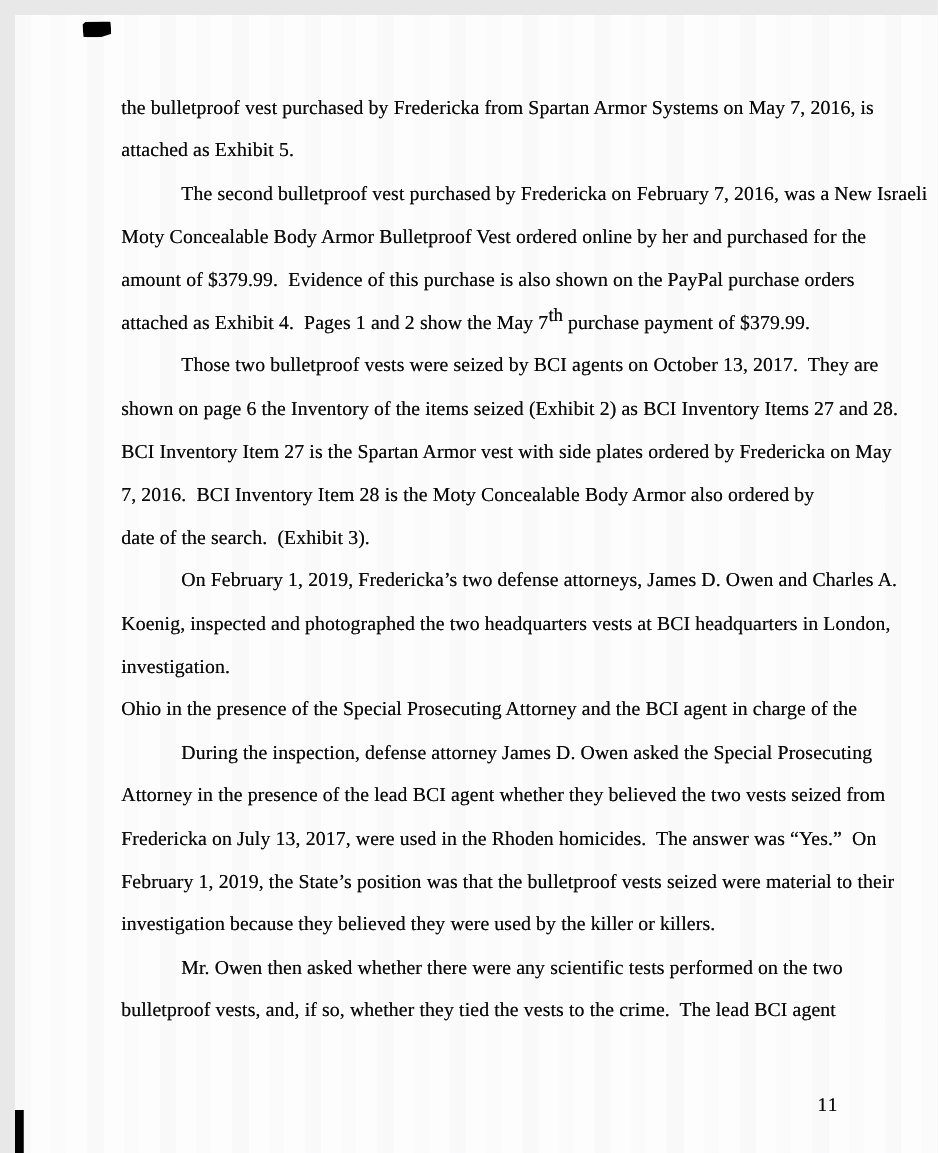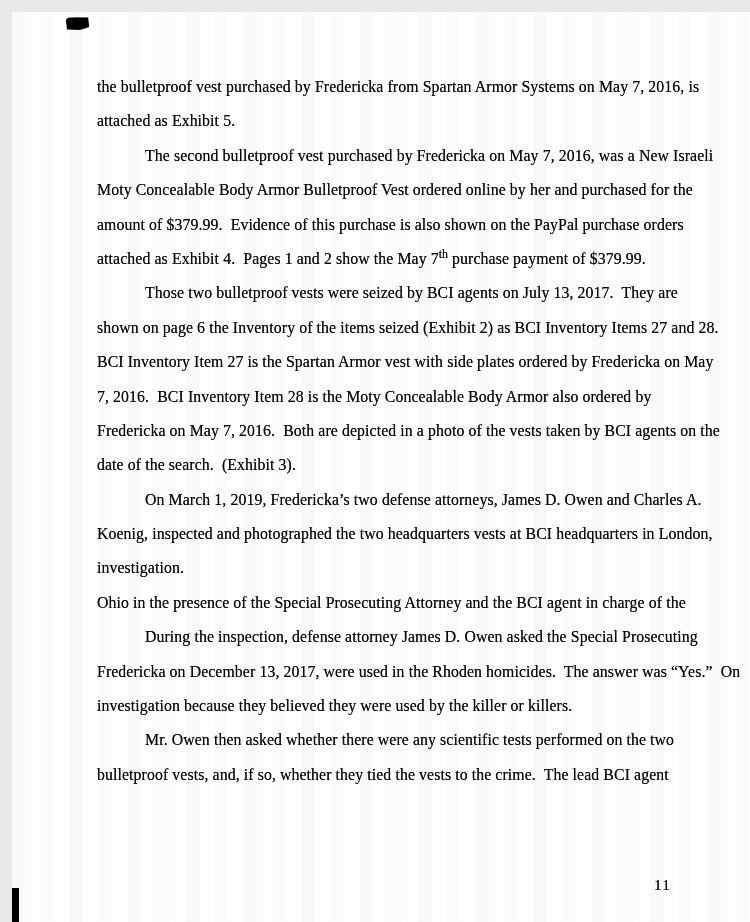--- a/index.html
+++ b/index.html
@@ -34,21 +34,21 @@
     line-height: 34.4px;
     font-size: 15.8px;
     white-space: pre;
     letter-spacing: 0.1px;
     text-shadow: 0 0 0.45px rgba(10,10,10,0.75);
   }
   .line.indent {
     padding-left: 48px;
   }
   .line sup {
-    font-size: 12px;
+    font-size: 15px;
     line-height: 0;
     vertical-align: super;
     letter-spacing: 0;
   }
   .page-number {
     position: absolute;
     left: 642px;
     top: 860px;
     font-size: 15.5px;
     line-height: 26px;
@@ -81,39 +81,40 @@
 <div class="page">
 
   <div class="artifact artifact-top-left"></div>
   <div class="artifact artifact-left-edge"></div>
 
   <div class="body-text">
 
     <div class="line">the bulletproof vest purchased by Fredericka from Spartan Armor Systems on May 7, 2016, is</div>
     <div class="line">attached as Exhibit 5.</div>
 
-    <div class="line indent">The second bulletproof vest purchased by Fredericka on May 7, 2016, was a New Israeli</div>
+    <div class="line indent">The second bulletproof vest purchased by Fredericka on February 7, 2016, was a New Israeli</div>
     <div class="line">Moty Concealable Body Armor Bulletproof Vest ordered online by her and purchased for the</div>
     <div class="line">amount of $379.99.  Evidence of this purchase is also shown on the PayPal purchase orders</div>
     <div class="line"><span>attached as Exhibit 4.  Pages 1 and 2 show the May 7</span><sup>th</sup><span> purchase payment of $379.99.</span></div>
 
-    <div class="line indent">Those two bulletproof vests were seized by BCI agents on July 13, 2017.  They are</div>
+    <div class="line indent">Those two bulletproof vests were seized by BCI agents on October 13, 2017.  They are</div>
     <div class="line">shown on page 6 the Inventory of the items seized (Exhibit 2) as BCI Inventory Items 27 and 28.</div>
     <div class="line">BCI Inventory Item 27 is the Spartan Armor vest with side plates ordered by Fredericka on May</div>
     <div class="line">7, 2016.  BCI Inventory Item 28 is the Moty Concealable Body Armor also ordered by</div>
-    <div class="line">Fredericka on May 7, 2016.  Both are depicted in a photo of the vests taken by BCI agents on the</div>
     <div class="line">date of the search.  (Exhibit 3).</div>
 
-    <div class="line indent">On March 1, 2019, Fredericka’s two defense attorneys, James D. Owen and Charles A.</div>
+    <div class="line indent">On February 1, 2019, Fredericka’s two defense attorneys, James D. Owen and Charles A.</div>
     <div class="line">Koenig, inspected and photographed the two headquarters vests at BCI headquarters in London,</div>
     <div class="line">investigation.</div>
     <div class="line">Ohio in the presence of the Special Prosecuting Attorney and the BCI agent in charge of the</div>
 
     <div class="line indent">During the inspection, defense attorney James D. Owen asked the Special Prosecuting</div>
-    <div class="line">Fredericka on December 13, 2017, were used in the Rhoden homicides.  The answer was “Yes.”  On</div>
+    <div class="line">Attorney in the presence of the lead BCI agent whether they believed the two vests seized from</div>
+    <div class="line">Fredericka on July 13, 2017, were used in the Rhoden homicides.  The answer was “Yes.”  On</div>
+    <div class="line">February 1, 2019, the State’s position was that the bulletproof vests seized were material to their</div>
     <div class="line">investigation because they believed they were used by the killer or killers.</div>
 
     <div class="line indent">Mr. Owen then asked whether there were any scientific tests performed on the two</div>
     <div class="line">bulletproof vests, and, if so, whether they tied the vests to the crime.  The lead BCI agent</div>
 
   </div>
 
   <div class="page-number">11</div>
 
 </div>

